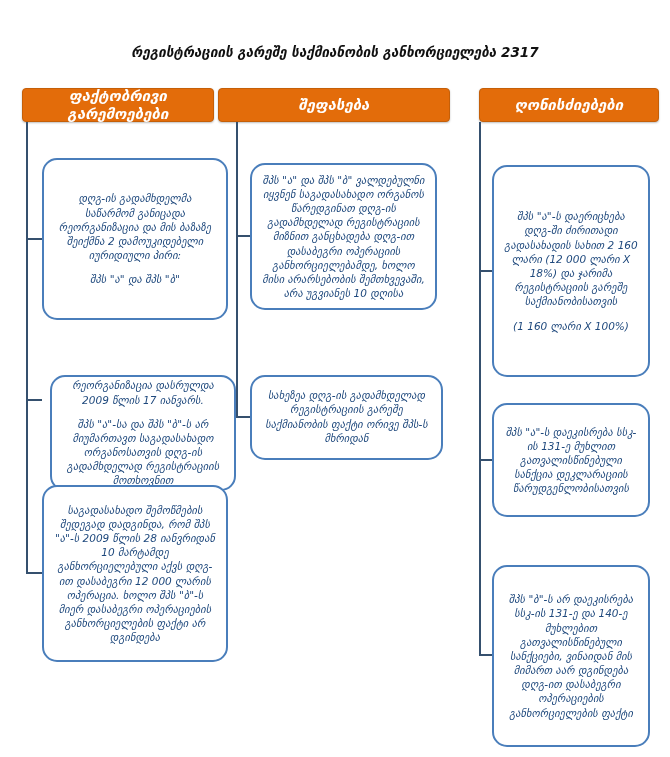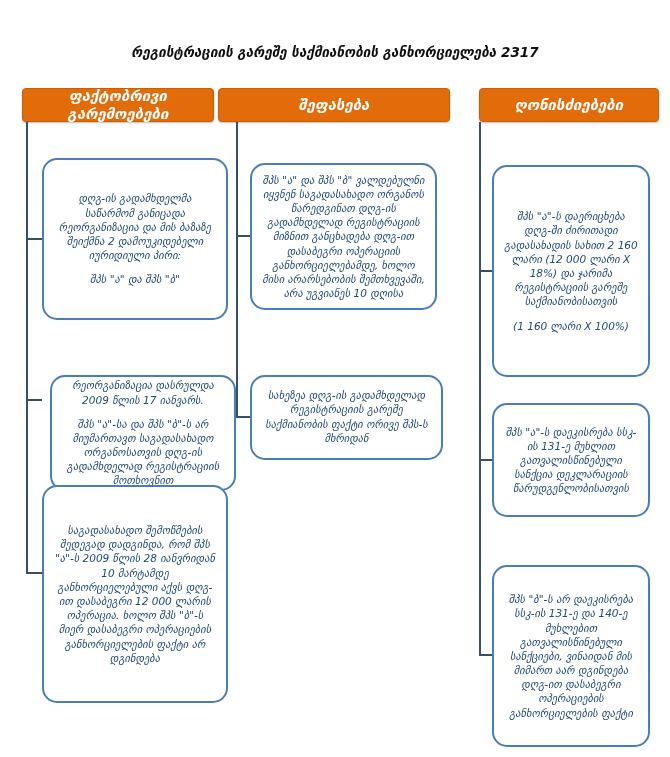--- a/index.html
+++ b/index.html
@@ -78,21 +78,21 @@
   <div class="stub" style="left:479px; top:654px; width:13px;"></div>
 
   <div class="fbox" style="left:42px; top:158px; width:186px; height:162px;">
     <p>დღგ-ის გადამხდელმა საწარმომ განიცადა რეორგანიზაცია და მის ბაზაზე შეიქმნა 2 დამოუკიდებელი იურიდიული პირი:</p>
     <p>შპს "ა" და შპს "ბ"</p>
   </div>
   <div class="fbox" style="left:50px; top:342px; width:186px; height:116px;margin-top:33px;">
     <p>რეორგანიზაცია დასრულდა 2009 წლის 17 იანვარს.</p>
     <p>შპს "ა"-სა და შპს "ბ"-ს არ მიუმართავთ საგადასახადო ორგანოსათვის დღგ-ის გადამხდელად რეგისტრაციის მოთხოვნით</p>
   </div>
-  <div class="fbox" style="left:42px; top:485px; width:186px; height:218px;">
+  <div class="fbox" style="left:42px; top:485px; width:186px; height:177px;">
     <p>საგადასახადო შემოწმების შედეგად დადგინდა, რომ შპს "ა"-ს 2009 წლის 28 იანვრიდან 10 მარტამდე განხორციელებული აქვს დღგ-ით დასაბეგრი 12 000 ლარის ოპერაცია. ხოლო შპს "ბ"-ს მიერ დასაბეგრი ოპერაციების განხორციელების ფაქტი არ დგინდება</p>
   </div>
 
   <div class="fbox" style="left:250px; top:163px; width:187px; height:147px;">
     <p>შპს "ა" და შპს "ბ" ვალდებულნი იყვნენ საგადასახადო ორგანოს წარედგინათ დღგ-ის გადამხდელად რეგისტრაციის მიზნით განცხადება დღგ-ით დასაბეგრი ოპერაციის განხორციელებამდე, ხოლო მისი არარსებობის შემთხვევაში, არა უგვიანეს 10 დღისა</p>
   </div>
   <div class="fbox" style="left:250px; top:375px; width:193px; height:85px;justify-content:flex-end;">
     <p>სახეზეა დღგ-ის გადამხდელად რეგისტრაციის გარეშე საქმიანობის ფაქტი ორივე შპს-ს მხრიდან</p>
   </div>
 

